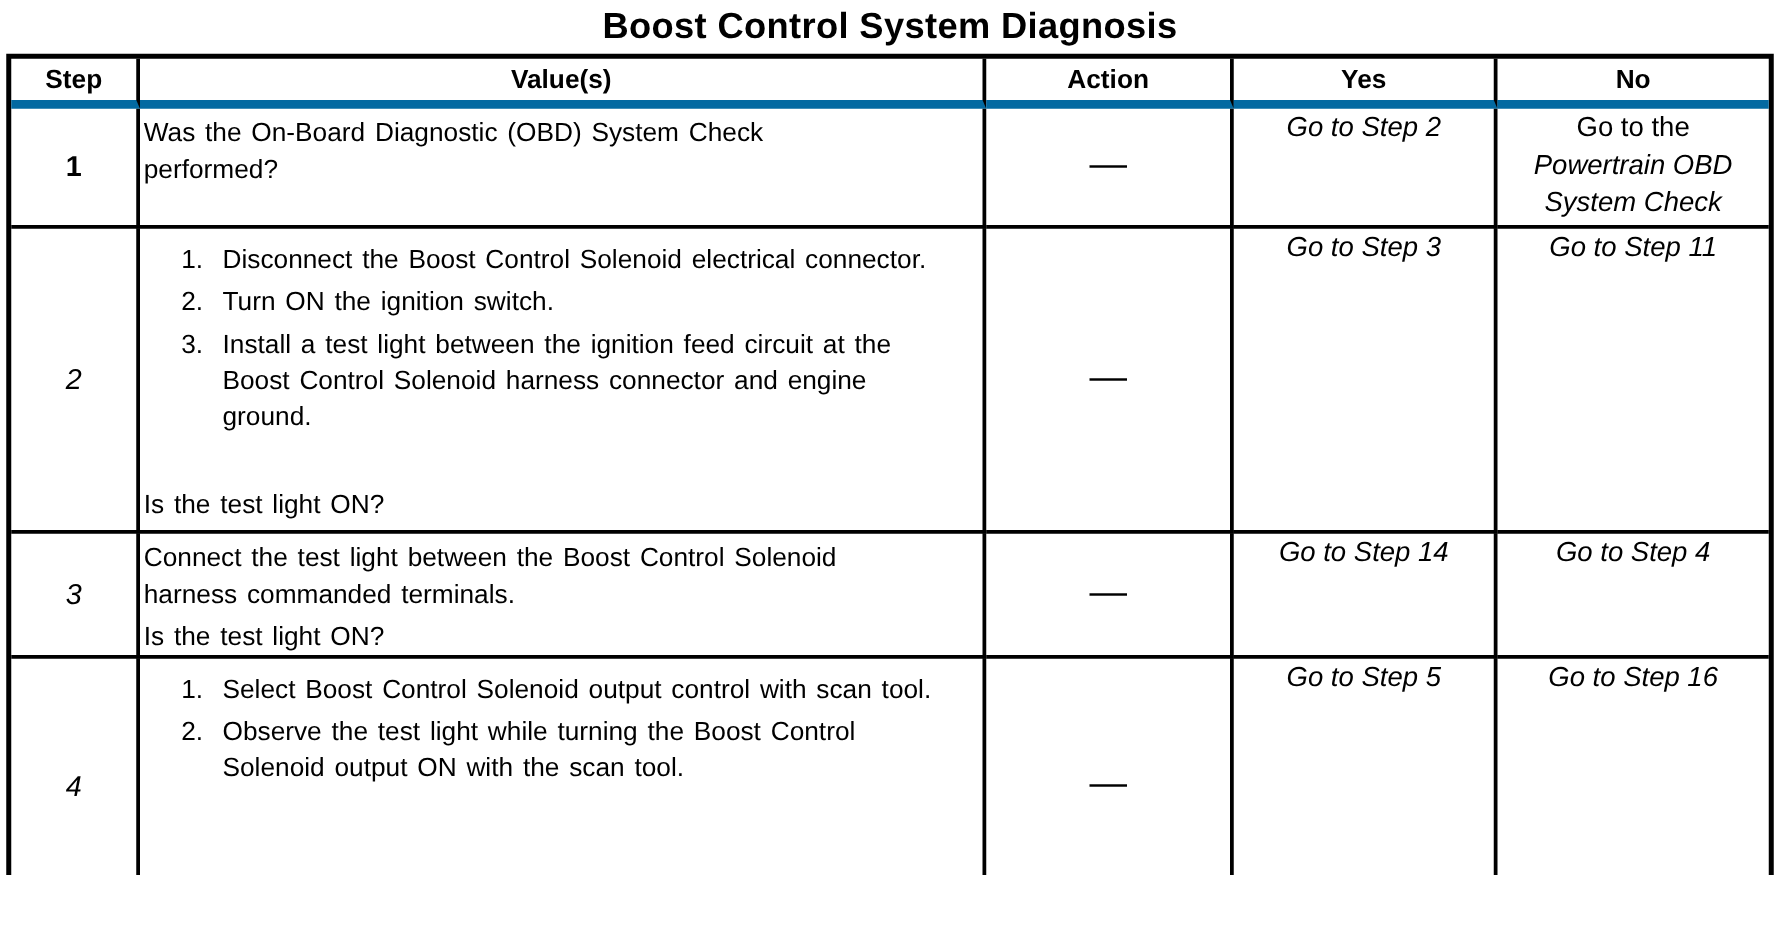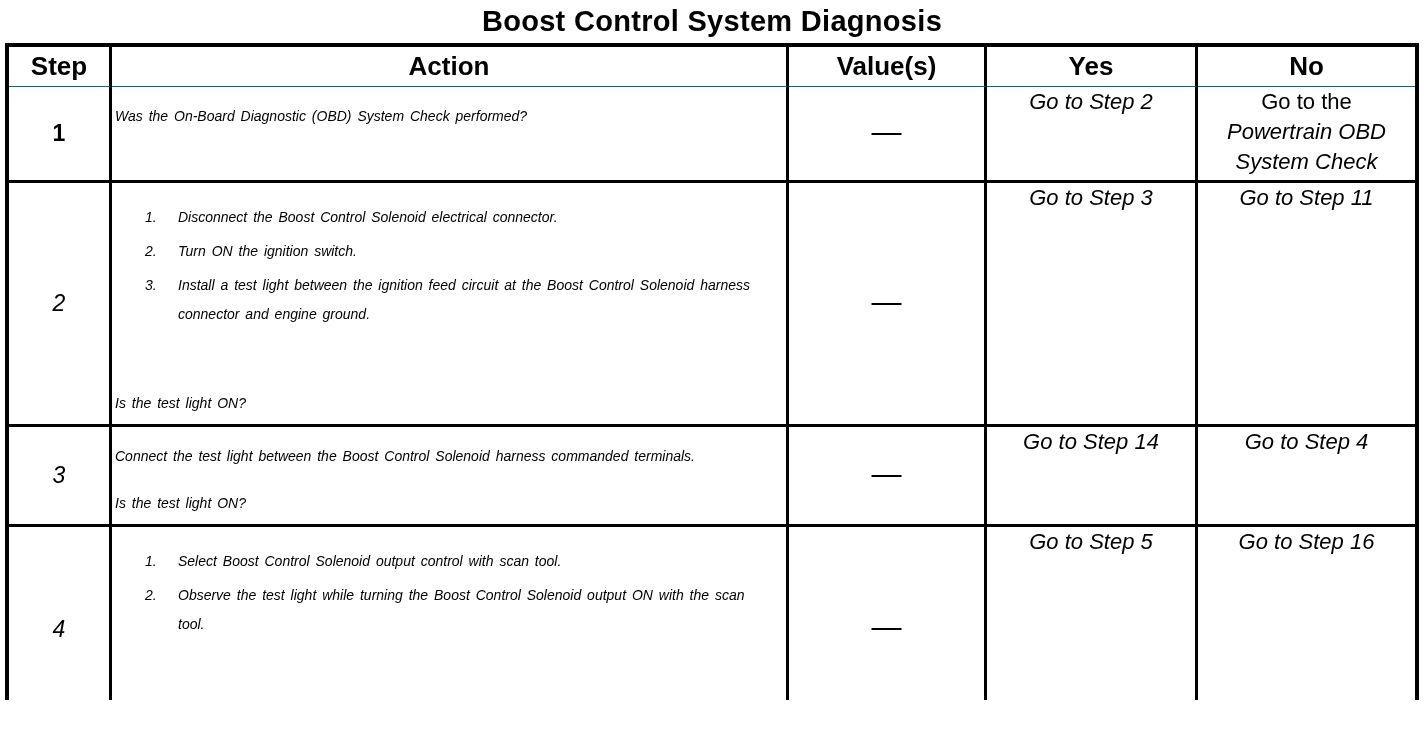--- a/index.html
+++ b/index.html
@@ -29,50 +29,49 @@
     margin-top: 3px;
     display: grid;
     grid-template-columns: 103px 677px 198px 211px 217px;
     grid-template-rows: 40px 96px 244px 100px 204px;
     border: 4px solid #000;
     width: 1406px;
     background: #fff;
   }
   .hcell {
     border-right: 3px solid #000;
-    border-bottom: 1px solid #0369a1;
+    border-bottom: 7px solid #0369a1;
     display: flex;
     align-items: center;
     justify-content: center;
     font-weight: bold;
-    font-size: 26px;
+    font-size: 21px;
   }
   .cell {
     border-right: 3px solid #000;
     border-bottom: 3px solid #000;
     overflow: hidden;
   }
   .last-col { border-right: none; }
   .last-row { border-bottom: none; }
   .step {
     display: flex;
     align-items: center;
     justify-content: center;
     font-size: 23px;
   }
   .step-upright { font-weight: bold; }
   .step-italic { font-style: italic; }
   .action {
     display: flex;
     flex-direction: column;
-    padding: 15px 4px 6px 3px;
-    font-size: 14px;
+    padding: 5px 4px 6px 3px;
+    font-size: 21px;
     line-height: 29px;
     word-spacing: 2px;
-    font-style: italic;
   }
   .intro { }
   .mw545 { max-width: 545px; }
   .mw600 { max-width: 600px; }
   .li {
     display: flex;
     margin: 5px 0 0 30px;
   }
   .li .num {
     flex: none;
@@ -109,22 +108,22 @@
 </head>
 <body>
 
 <div class="page">
 
   <div class="title">Boost Control System Diagnosis</div>
 
   <div class="grid">
 
     <div class="hcell">Step</div>
+    <div class="hcell">Value(s)</div>
     <div class="hcell">Action</div>
-    <div class="hcell">Value(s)</div>
     <div class="hcell">Yes</div>
     <div class="hcell last-col">No</div>
 
     <div class="cell step step-upright">1</div>
     <div class="cell action">
       <div class="intro mw545">Was the On-Board Diagnostic (OBD) System Check performed?</div>
     </div>
     <div class="cell value">
       <span>—</span>
     </div>

